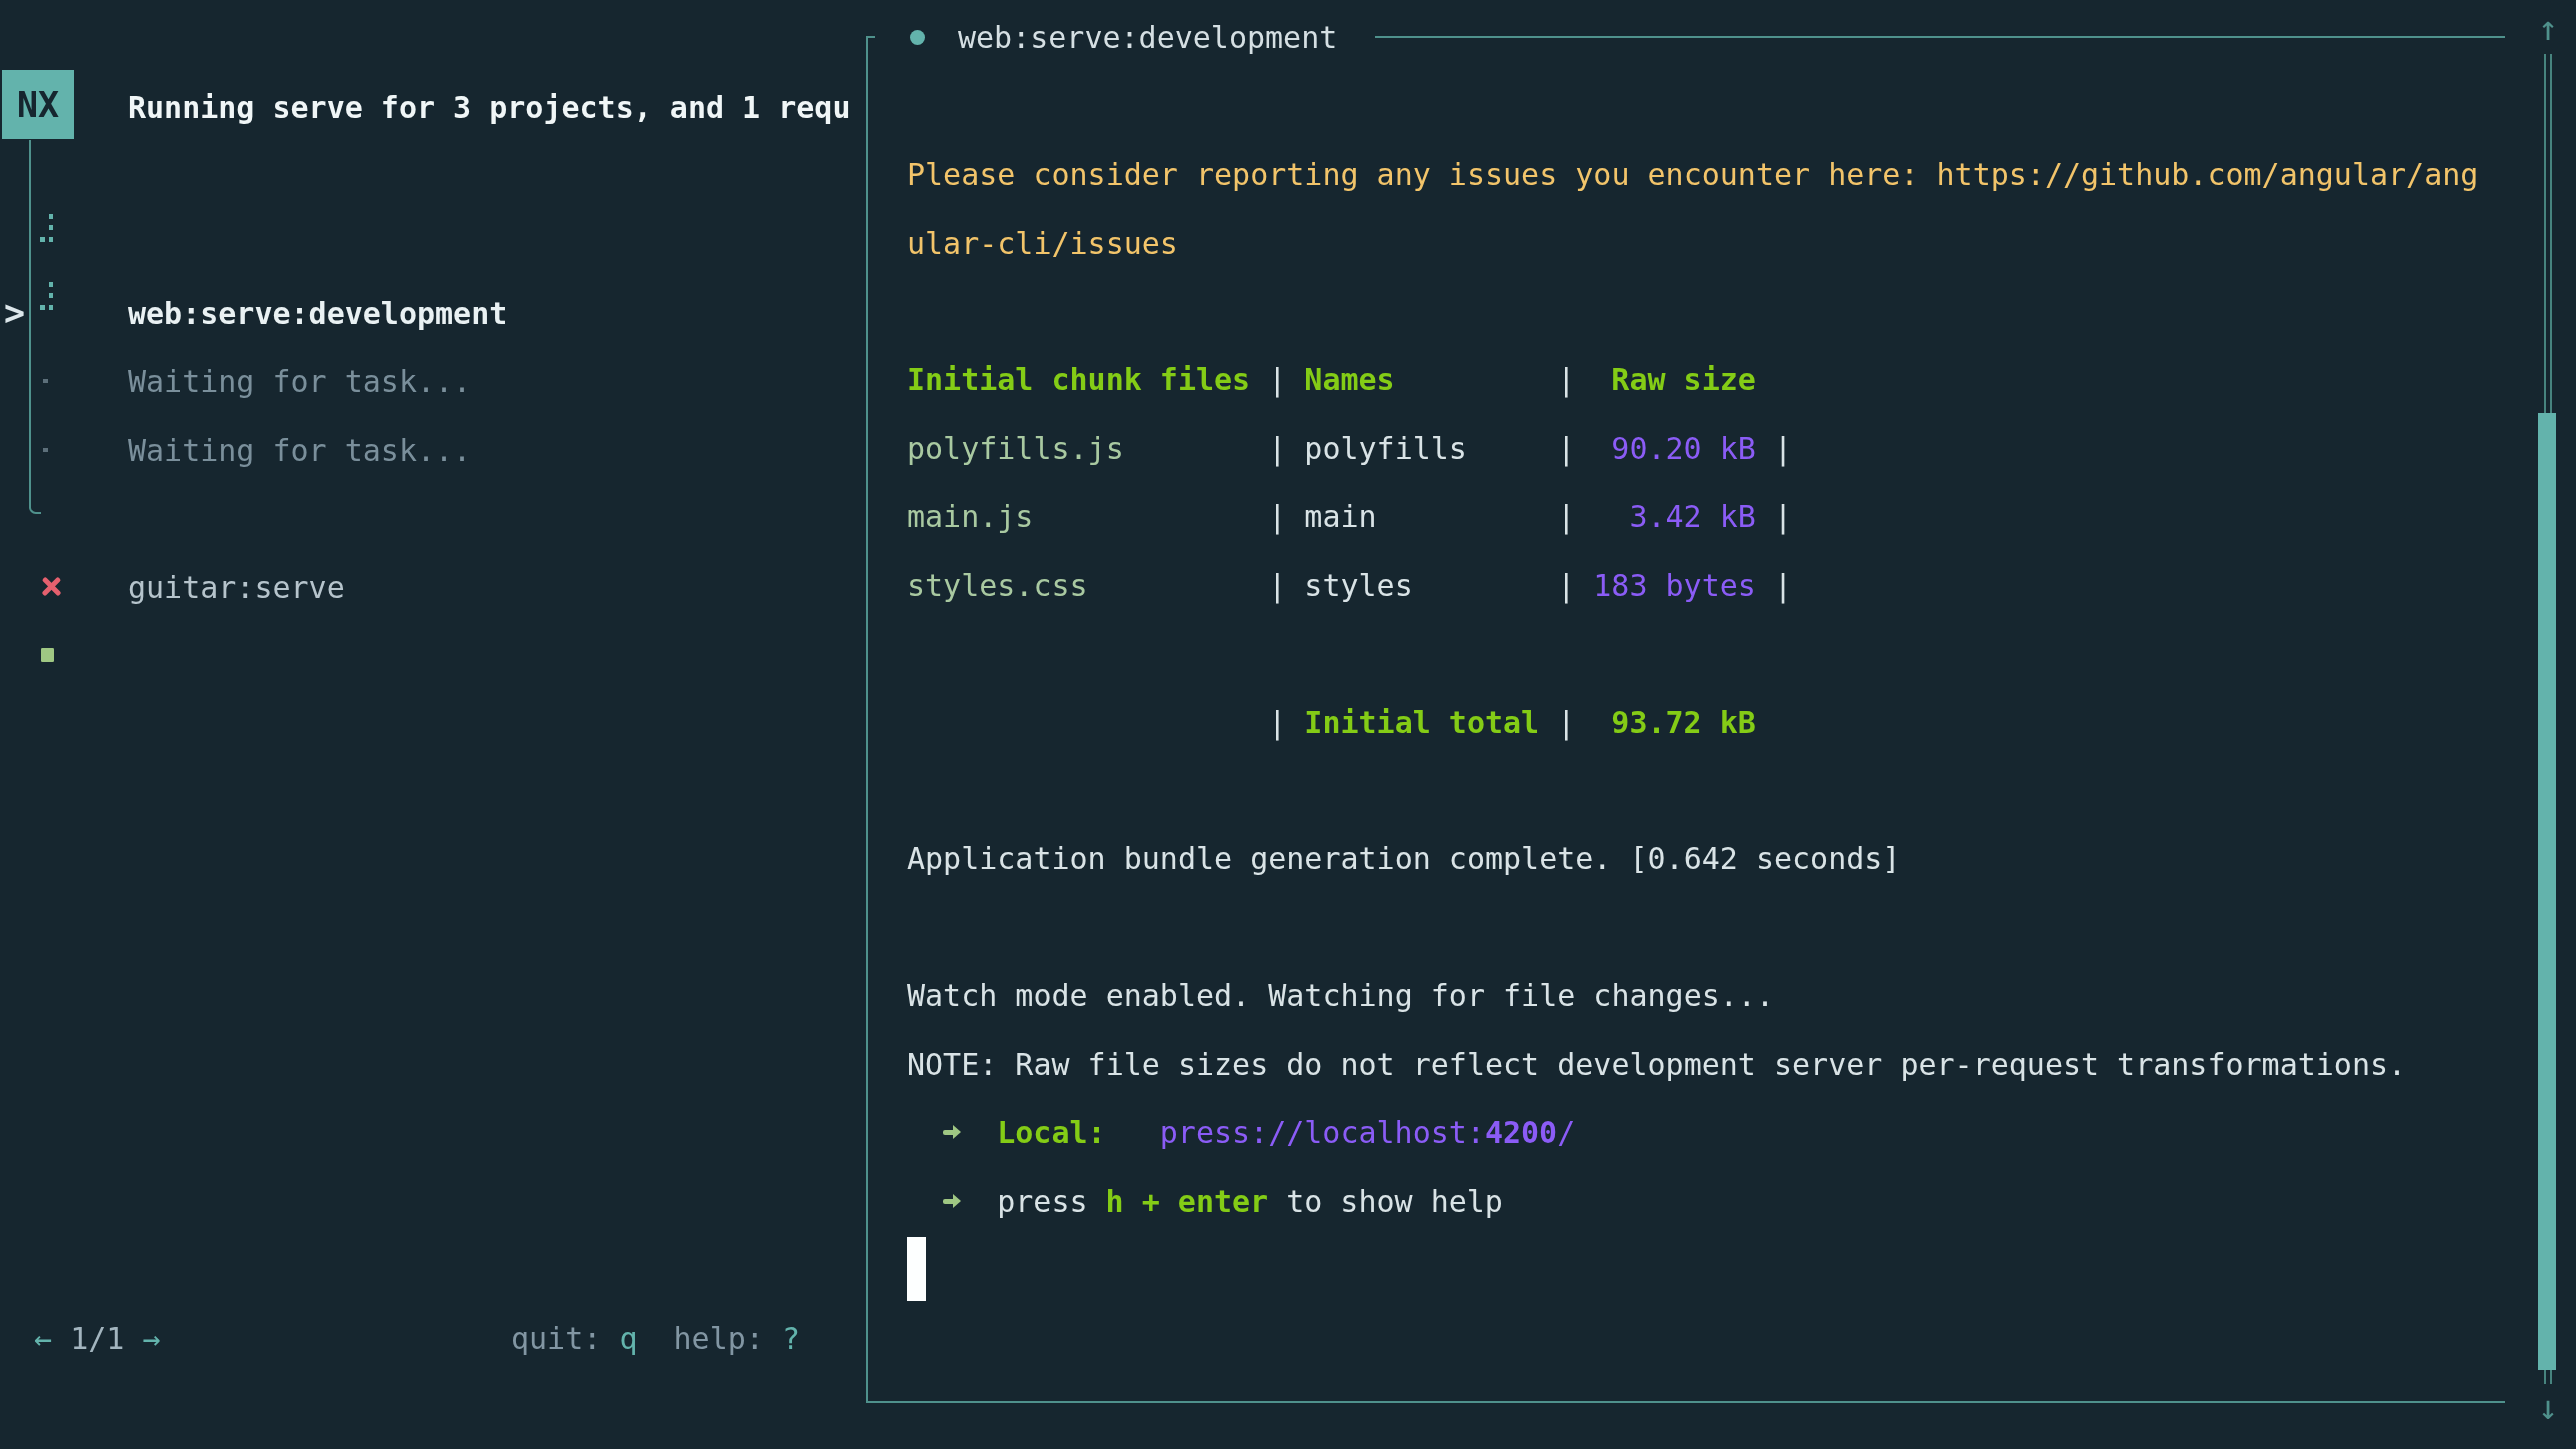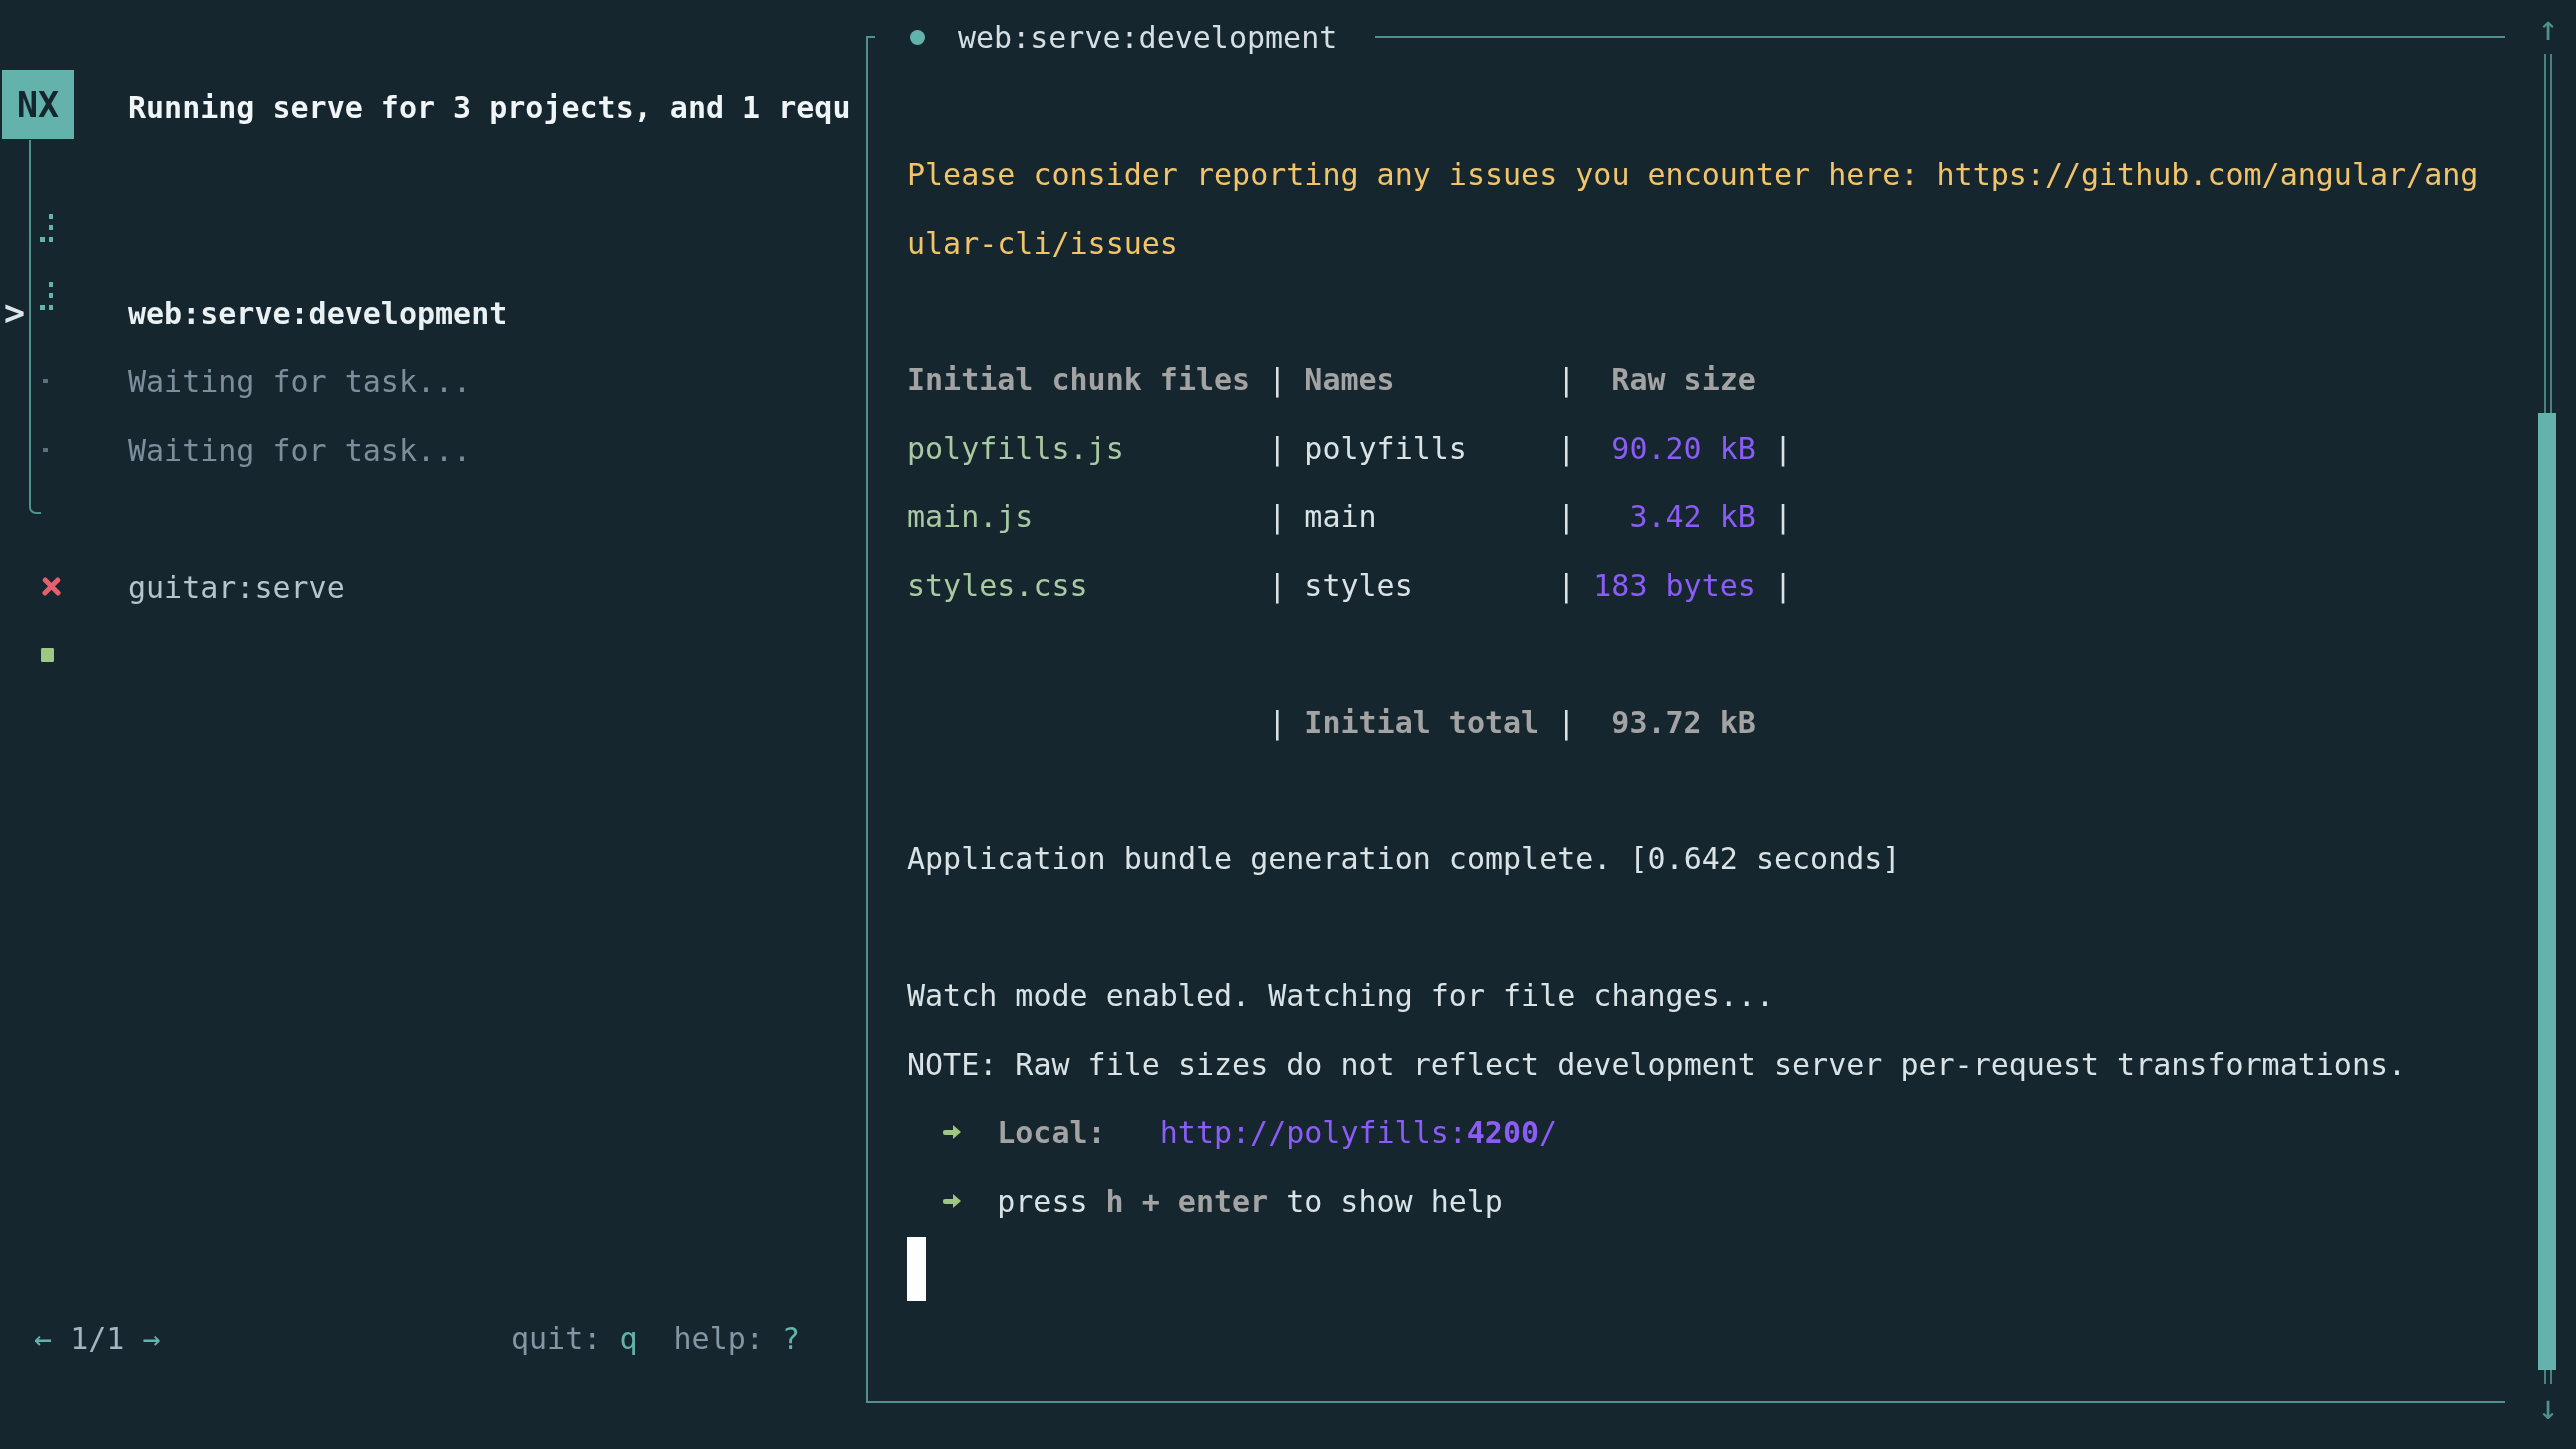--- a/index.html
+++ b/index.html
@@ -75,21 +75,21 @@
     position: absolute; left: 958px; top: 3.4px; height: 68px;
     display: flex; align-items: center; white-space: pre; color: #D5DFE3;
   }
 
   .mline {
     position: absolute; left: 907px; height: 68px; width: 1598px;
     display: flex; align-items: center; white-space: pre;
   }
   .yellow { color: #F2C46A; }
   .white  { color: #D9E3E6; }
-  .bold-w { color: #a3a3a3; font-weight: bold; }
+  .bold-w { color: #84cc16; font-weight: bold; }
   .green  { color: #A9C9A1; }
   .teal   { color: #8b5cf6; }
   .pipe   { color: #D9E3E6; }
 
   .c-file { display: inline-block; width: 20ch; white-space: pre; }
   .c-name { display: inline-block; width: 14ch; margin-left: 1ch; white-space: pre; }
   .c-size { display: inline-block; width: 10ch; text-align: right; white-space: pre; }
   .m1ch   { margin-left: 1ch; }
   .m2ch   { margin-left: 2ch; }
   .m3ch   { margin-left: 3ch; }
@@ -220,21 +220,21 @@
 
     <div class="mline" style="top:688px">
       <span class="c-file"></span><span class="pipe">|</span><span class="c-name bold-w">Initial total</span><span class="pipe">|</span><span class="c-size bold-w">93.72 kB</span>
     </div>
 
     <div class="mline white" style="top:824px"><span>Application bundle generation complete. [0.642 seconds]</span></div>
     <div class="mline white" style="top:961px"><span>Watch mode enabled. Watching for file changes...</span></div>
     <div class="mline white" style="top:1030px"><span>NOTE: Raw file sizes do not reflect development server per-request transformations.</span></div>
 
     <div class="mline ind2" style="top:1098px">
-      <span class="prompt-arrow"></span><span class="bold-w m2ch">Local:</span><span class="teal m3ch"><span>http://polyfills:</span><span style="font-weight:bold">4200</span><span>/</span></span>
+      <span class="prompt-arrow"></span><span class="bold-w m2ch">Local:</span><span class="teal m3ch"><span>press://localhost:</span><span style="font-weight:bold">4200</span><span>/</span></span>
     </div>
 
     <div class="mline ind2" style="top:1167px">
       <span class="prompt-arrow"></span><span class="white m2ch">press</span><span class="bold-w m1ch">h + enter</span><span class="white m1ch">to show help</span>
     </div>
 
     <div class="mline" style="top:1235px">
       <span class="cursor-block"></span>
     </div>
   </div>

